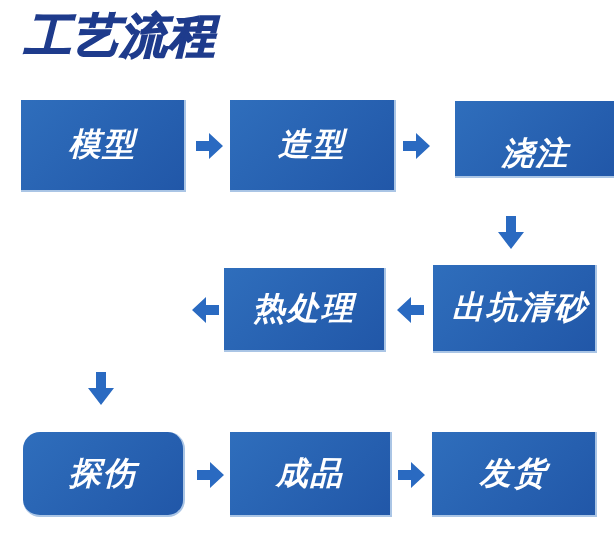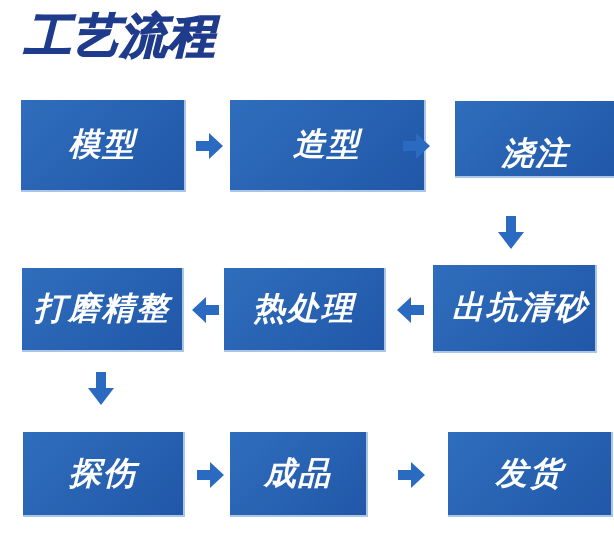--- a/index.html
+++ b/index.html
@@ -62,39 +62,36 @@
   <h1 class="title">工艺流程</h1>
 
   <div class="box" style="left:21px; top:100px; width:165px; height:92px;">
     <span class="box-label">模型</span>
   </div>
 
   <svg class="arrow" style="left:196px; top:131px;" width="27" height="30" viewBox="0 0 27 30">
     <polygon points="0,10 13,10 13,2 27,15 13,28 13,20 0,20"></polygon>
   </svg>
 
-  <div class="box" style="left:230px; top:100px; width:196px; height:92px;">
+  <div class="box" style="left:230px; top:100px; width:166px; height:92px;">
     <span class="box-label">造型</span>
   </div>
 
   <svg class="arrow" style="left:403px; top:131px;" width="27" height="30" viewBox="0 0 27 30">
     <polygon points="0,10 13,10 13,2 27,15 13,28 13,20 0,20"></polygon>
   </svg>
 
   <div class="box" style="left:455px; top:101px; width:163px; height:77px;align-items:flex-end;">
     <span class="box-label">浇注</span>
   </div>
 
   <svg class="arrow" style="left:496px; top:216px;" width="30" height="33" viewBox="0 0 30 33">
     <polygon points="10,0 20,0 20,16 28,16 15,33 2,16 10,16"></polygon>
   </svg>
 
-  <div class="box" style="left:22px; top:268px; width:162px; height:84px;">
-    <span class="box-label">打磨精整</span>
-  </div>
 
   <svg class="arrow" style="left:192px; top:295px;" width="27" height="30" viewBox="0 0 27 30">
     <polygon points="27,10 14,10 14,2 0,15 14,28 14,20 27,20"></polygon>
   </svg>
 
   <div class="box" style="left:224px; top:268px; width:162px; height:84px;">
     <span class="box-label">热处理</span>
   </div>
 
   <svg class="arrow" style="left:397px; top:295px;" width="27" height="30" viewBox="0 0 27 30">
@@ -102,33 +99,33 @@
   </svg>
 
   <div class="box" style="left:433px; top:265px; width:164px; height:88px;padding-left:12px;">
     <span class="box-label">出坑清砂</span>
   </div>
 
   <svg class="arrow" style="left:86px; top:372px;" width="30" height="33" viewBox="0 0 30 33">
     <polygon points="10,0 20,0 20,16 28,16 15,33 2,16 10,16"></polygon>
   </svg>
 
-  <div class="box" style="left:23px; top:432px; width:162px; height:85px;">
+  <div class="box" style="left:23px; top:432px; width:162px; height:85px;border-radius:17px;">
     <span class="box-label">探伤</span>
   </div>
 
   <svg class="arrow" style="left:197px; top:460px;" width="27" height="30" viewBox="0 0 27 30">
     <polygon points="0,10 13,10 13,2 27,15 13,28 13,20 0,20"></polygon>
   </svg>
 
-  <div class="box" style="left:230px; top:432px; width:138px; height:85px;">
+  <div class="box" style="left:230px; top:432px; width:162px; height:85px;">
     <span class="box-label">成品</span>
   </div>
 
   <svg class="arrow" style="left:398px; top:460px;" width="27" height="30" viewBox="0 0 27 30">
     <polygon points="0,10 13,10 13,2 27,15 13,28 13,20 0,20"></polygon>
   </svg>
 
-  <div class="box" style="left:448px; top:432px; width:165px; height:85px;">
+  <div class="box" style="left:432px; top:432px; width:165px; height:85px;">
     <span class="box-label">发货</span>
   </div>
 
 </div>
 
 </body></html>

